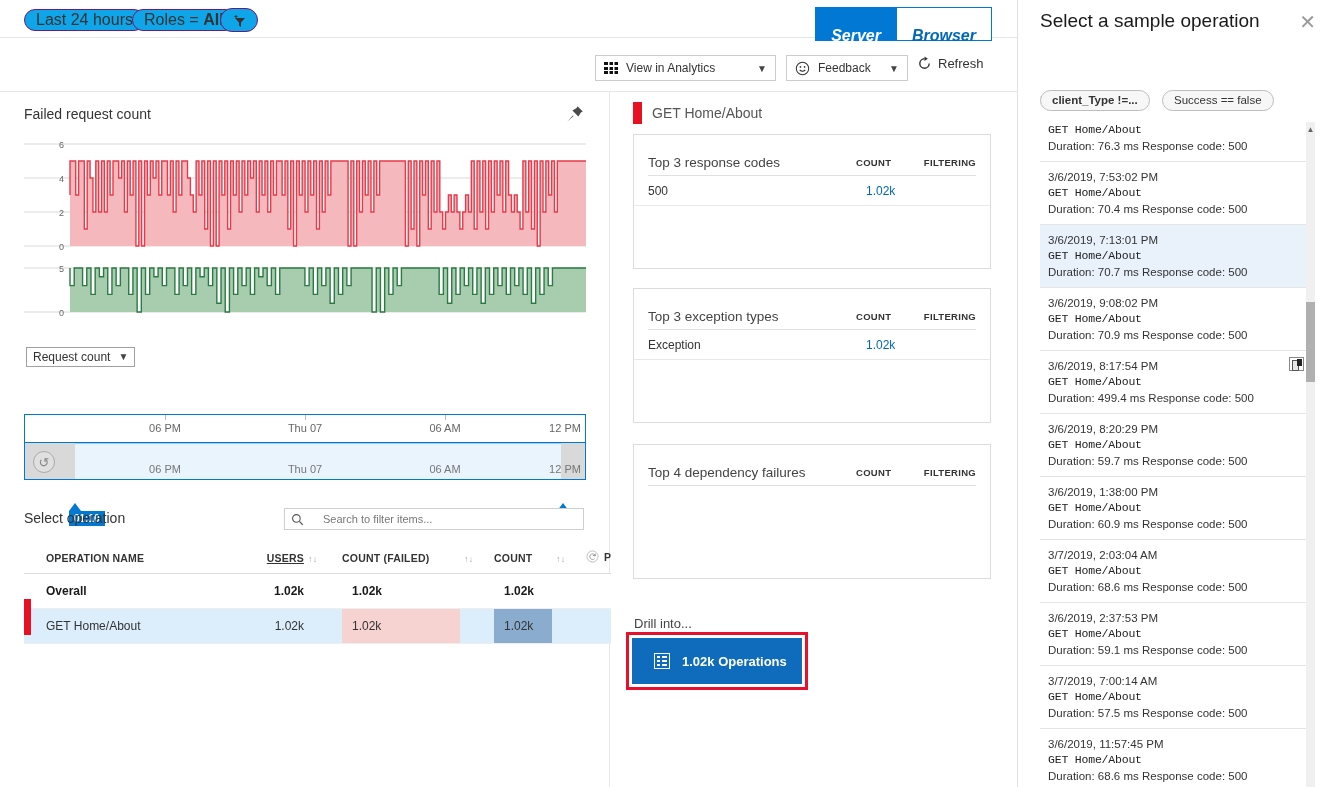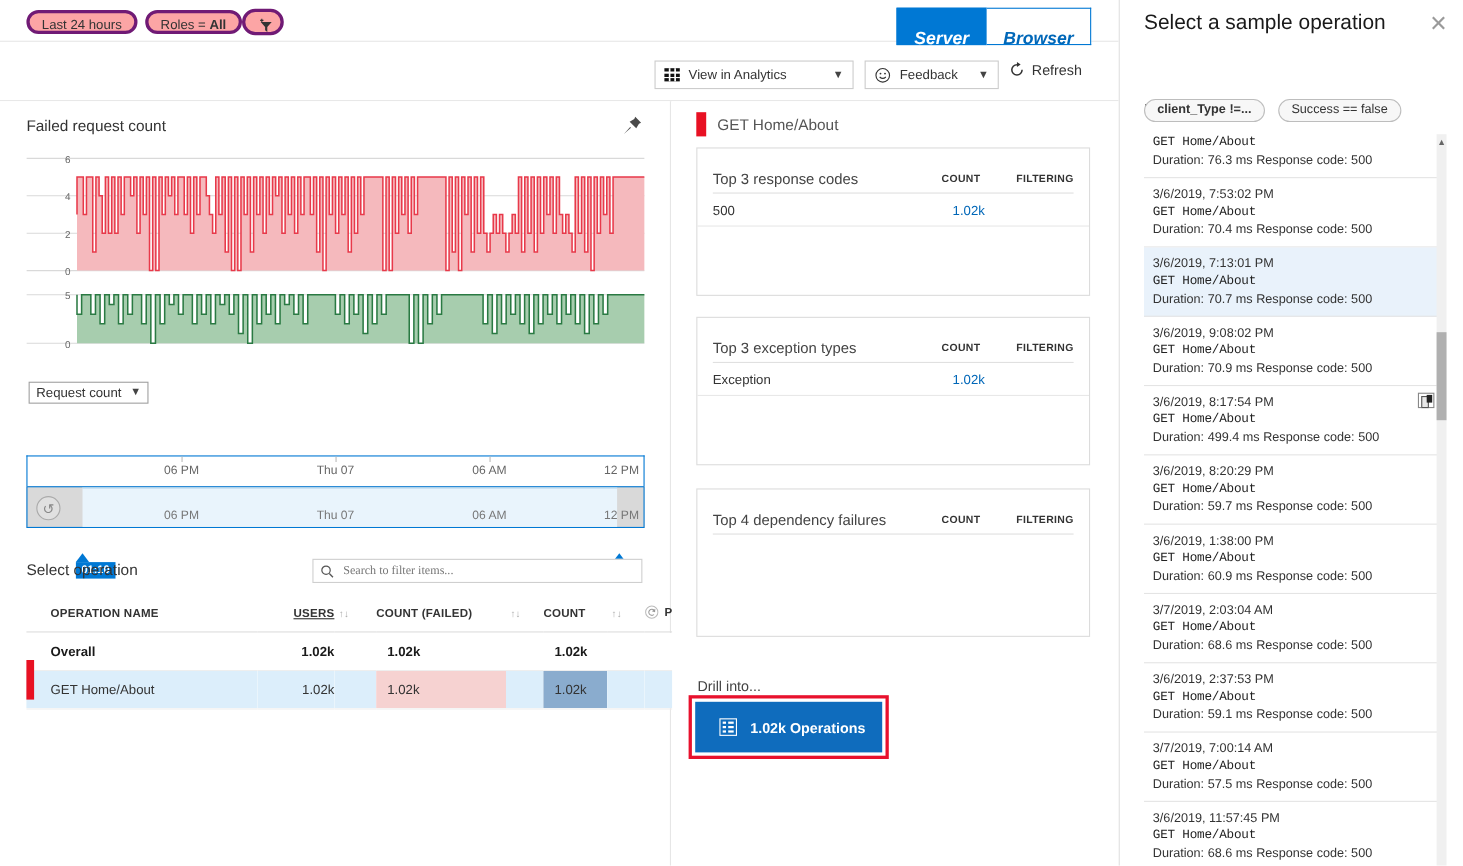--- a/index.html
+++ b/index.html
@@ -21,23 +21,23 @@
     background: #fff;
   }
 
   
   .toolbar1 {
     position: absolute; left: 0; top: 0; width: 1017px; height: 38px;
     border-bottom: 1px solid #e6e6e6;
   }
   .pill {
     position: absolute; top: 9px; height: 22px;
-    border: 3px solid #701a75; border-radius: 11px;
-    background: #fca5a5; color: #333;
-    font-size: 12px; line-height: 20px; padding: 0 11px;
+    border: 1px solid #701a75; border-radius: 11px;
+    background: #0ea5e9; color: #333;
+    font-size: 16px; line-height: 20px; padding: 0 11px;
     white-space: nowrap; cursor: pointer;
   }
   .pill b { font-weight: bold; }
   #pill-time { left: 24px; }
   #pill-roles { left: 132px; }
   #pill-filter {
     left: 220px; width: 38px; padding: 0; border-radius: 12px; height: 24px; top: 8px;
   }
   #pill-filter svg { position: absolute; left: 10px; top: 3px; }
 
@@ -166,21 +166,21 @@
   #sel-op-title {
     position: absolute; left: 24px; top: 418px; font-size: 14px; color: #333;
   }
   #search-box {
     position: absolute; left: 284px; top: 416px; width: 300px; height: 22px;
     border: 1px solid #cfcfcf; background: #fff;
     display: flex; align-items: center; padding-left: 6px; gap: 6px;
   }
   #search-input {
     border: none; outline: none; font-size: 11px; color: #333;
-    font-family: Liberation Serif, serif; width: 260px; background: transparent;
+    font-family: Liberation Sans, sans-serif; width: 260px; background: transparent; margin-left: 11px;
   }
   #search-input::placeholder { color: #777; }
 
   #op-table { position: absolute; left: 24px; top: 452px; width: 562px; }
   #op-table table { width: 100%; border-collapse: collapse; table-layout: fixed; }
   #op-table th {
     font-size: 10.5px; font-weight: bold; color: #333; letter-spacing: .2px;
     padding: 6px 0 8px 0; text-align: left; border-bottom: 1px solid #ddd;
     white-space: nowrap;
   }

